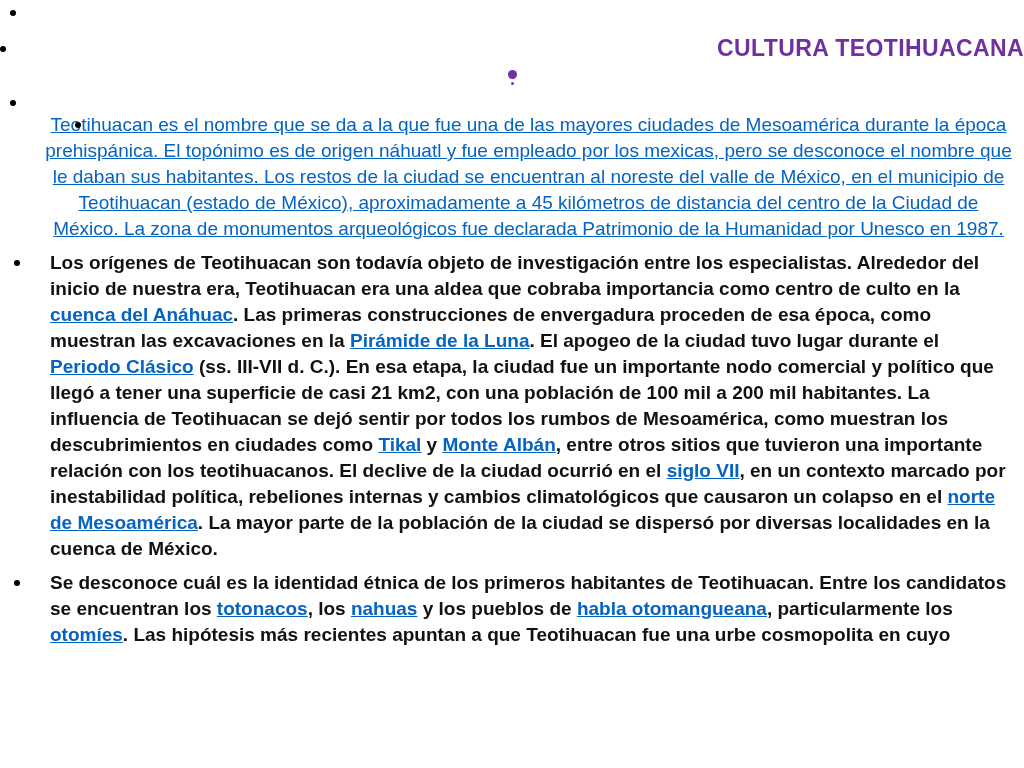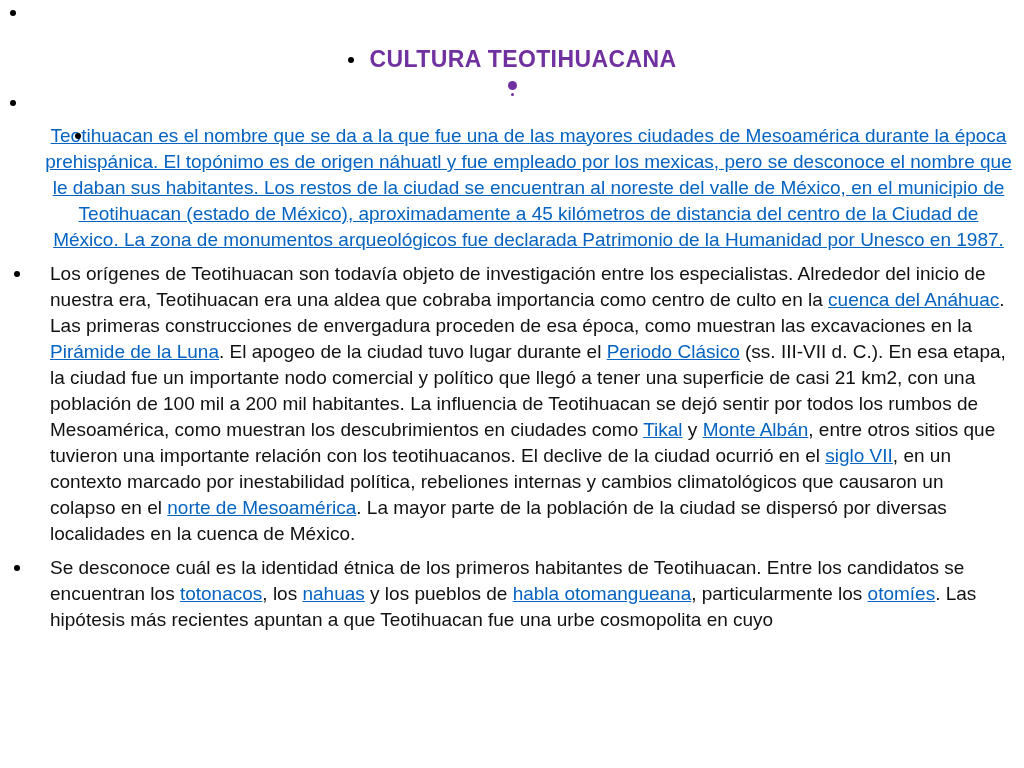--- a/index.html
+++ b/index.html
@@ -26,23 +26,23 @@
     background:#000;
     flex:0 0 auto;
   }
   .dot.purple{background:var(--accent);}
   .dot.big{width:9px;height:9px;}
   .dot.tiny{width:3px;height:3px;}
   .corner-1{position:absolute;left:10px;top:10px;}
   .corner-2{position:absolute;left:10px;top:100px;}
 
   .title-row{
-    display:flex;justify-content:center;align-items:center;
+    display:flex;justify-content:space-between;align-items:center;
     gap:16px;
-    padding-top:46px;
+    padding-top:35px;
   }
   .title{
     margin:0;
     font-size:23px;
     font-weight:bold;
     letter-spacing:0.4px;
     color:var(--accent);
     text-transform:uppercase;
   }
   .subtitle-bullet{
@@ -61,20 +61,21 @@
     margin:26px 12px 0 45px;
     text-align:center;
   }
   .para-intro .pbullet{
     position:absolute;
     left:30px;top:10px;
   }
   .para-body{
     margin:8px 10px 0 50px;
     text-align:left;
+    font-weight:bold;
   }
   .para-body .pbullet{
     position:absolute;
     left:-36px;top:10px;
   }
   .para-text{display:block;}
   .link{
     color:var(--link);
     text-decoration:underline;
     cursor:pointer;

